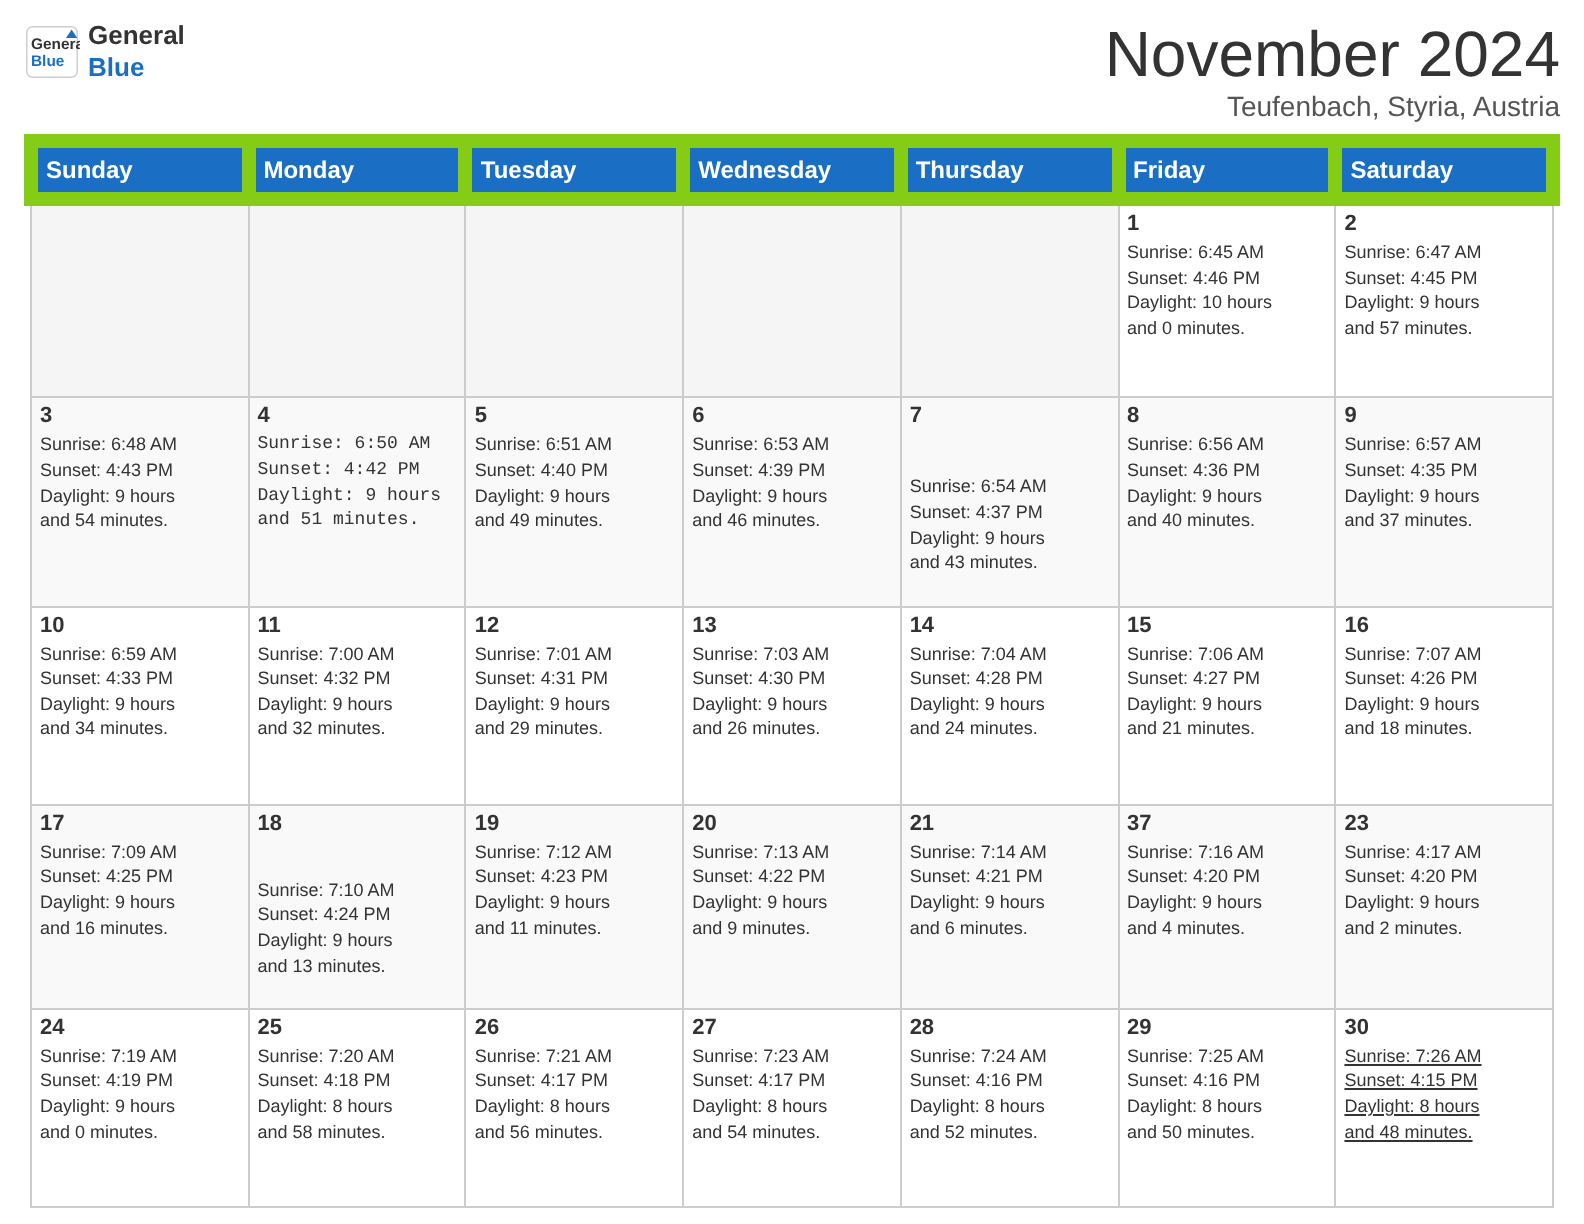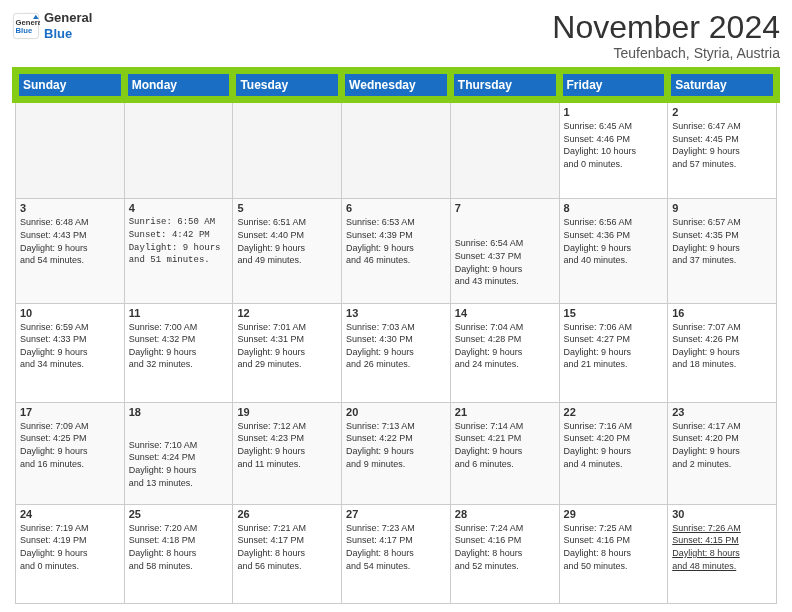--- a/index.html
+++ b/index.html
@@ -279,21 +279,21 @@
 and 9 minutes.</div>
           </td>
           <td>
             <span class="day-number">21</span>
             <div class="day-info" style="white-space: pre-line;">Sunrise: 7:14 AM
 Sunset: 4:21 PM
 Daylight: 9 hours
 and 6 minutes.</div>
           </td>
           <td>
-            <span class="day-number">22</span>
+            <span class="day-number">37</span>
             <div class="day-info" style="white-space: pre-line;">Sunrise: 7:16 AM
 Sunset: 4:20 PM
 Daylight: 9 hours
 and 4 minutes.</div>
           </td>
           <td>
             <span class="day-number">23</span>
             <div class="day-info" style="white-space: pre-line;">Sunrise: 4:17 AM
 Sunset: 4:20 PM
 Daylight: 9 hours

